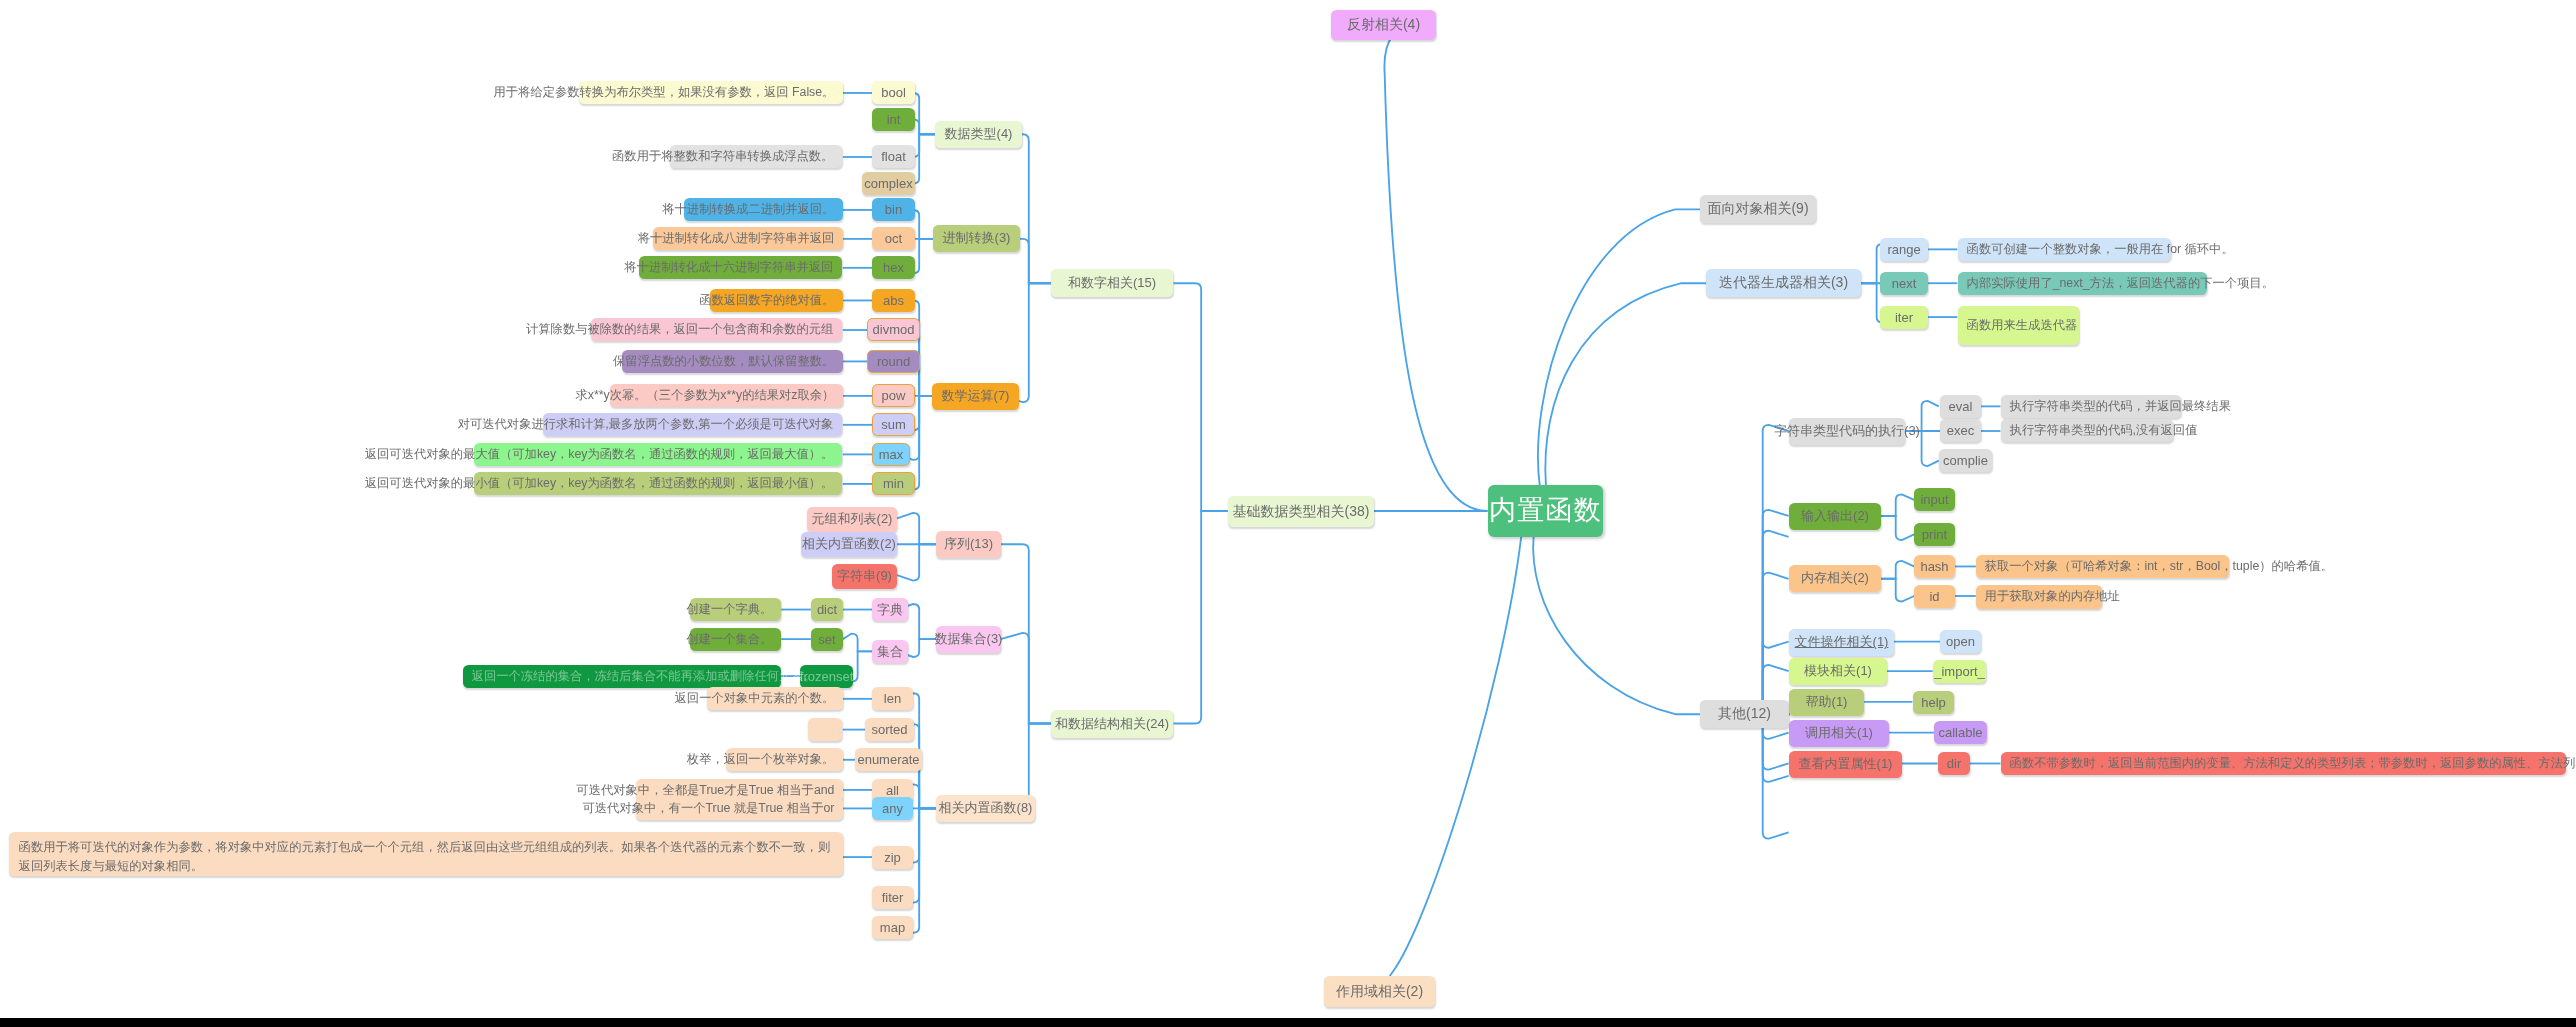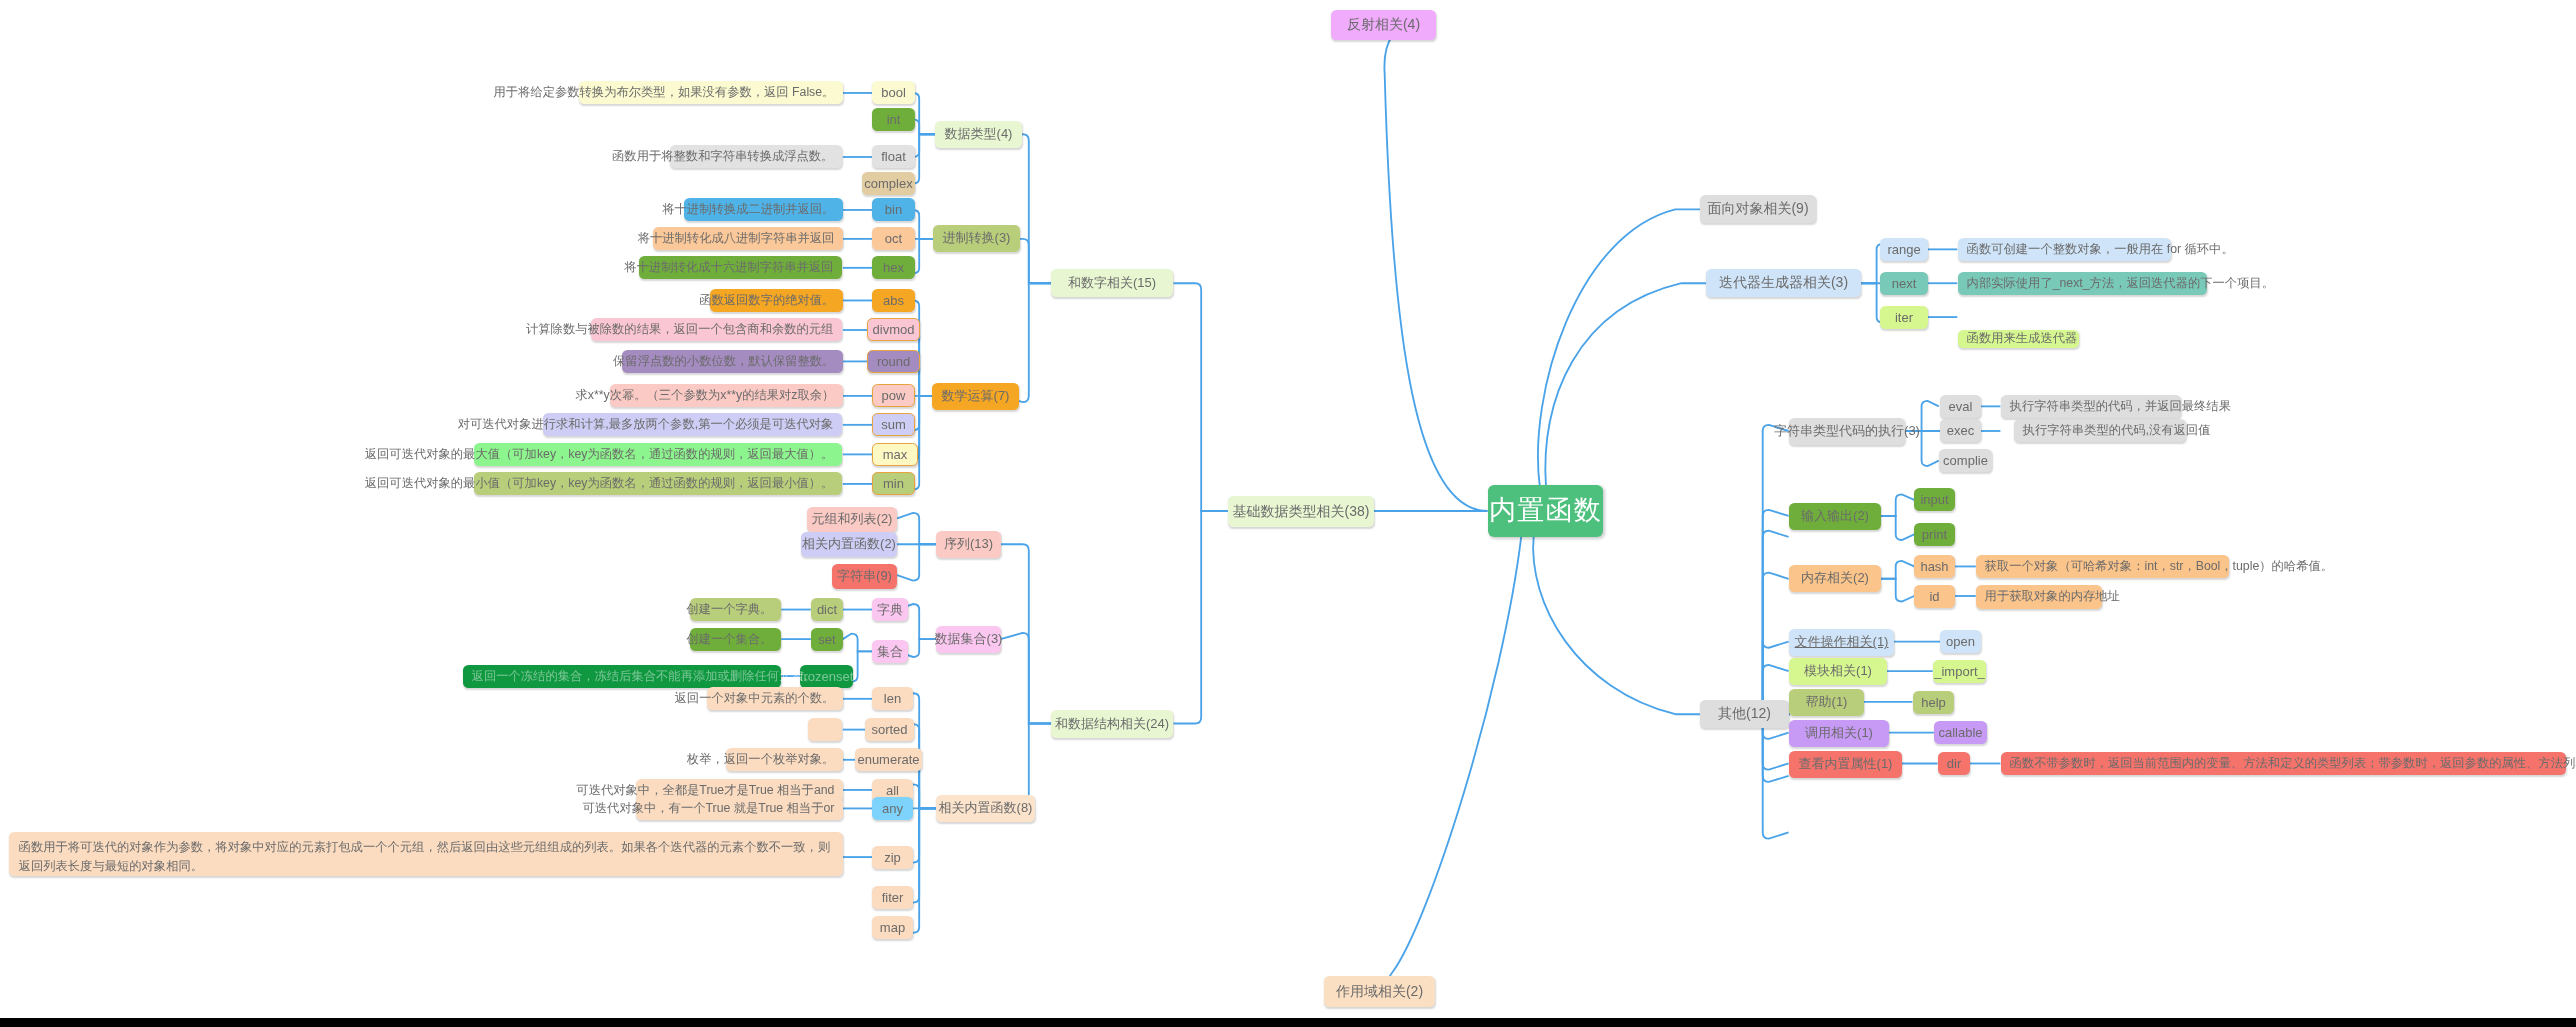--- a/index.html
+++ b/index.html
@@ -291,21 +291,21 @@
     <span>求x**y次幂。（三个参数为x**y的结果对z取余）</span>
   </div>
 
   <div class="node leaf outlined" style="left:872px;top:413px;width:43px;height:23.4px;background:#cdcdf5;">
     <span>sum</span>
   </div>
   <div class="node desc ralign" style="left:543px;top:413px;width:299px;height:23.4px;background:#cdcdf5;">
     <span>对可迭代对象进行求和计算,最多放两个参数,第一个必须是可迭代对象</span>
   </div>
 
-  <div class="node leaf outlined" style="left:872px;top:443px;width:46px;height:23.4px;background:#fef9c3;">
+  <div class="node leaf outlined" style="left:872px;top:443px;width:38px;height:23.4px;background:#7dd3fc;">
     <span>max</span>
   </div>
   <div class="node desc ralign" style="left:474px;top:443px;width:368px;height:23.4px;background:#8df58d;padding-left:8px;">
     <span>返回可迭代对象的最大值（可加key，key为函数名，通过函数的规则，返回最大值）。</span>
   </div>
 
   <div class="node leaf outlined" style="left:872px;top:472px;width:43px;height:23.4px;background:#b9ce7a;">
     <span>min</span>
   </div>
   <div class="node desc ralign" style="left:474px;top:472px;width:368px;height:23.4px;background:#b9ce7a;">
@@ -409,37 +409,37 @@
   <div class="node leaf" style="left:1880px;top:272px;width:48px;height:23.4px;background:#79c9b9;">
     <span>next</span>
   </div>
   <div class="node desc" style="left:1958px;top:272px;width:249px;height:23.4px;background:#79c9b9;">
     <span>内部实际使用了_next_方法，返回迭代器的下一个项目。</span>
   </div>
 
   <div class="node leaf" style="left:1880px;top:306px;width:48px;height:23.4px;background:#d6f78f;">
     <span>iter</span>
   </div>
-  <div class="node desc" style="left:1958px;top:306px;width:121px;height:18px;background:#d6f78f;margin-top:24px;">
+  <div class="node desc" style="left:1958px;top:306px;width:121px;height:39px;background:#d6f78f;">
     <span>函数用来生成迭代器</span>
   </div>
 
   <div class="node lvl2" style="left:1789px;top:418px;width:116px;height:27px;background:#dedede;">
     <span>字符串类型代码的执行(3)</span>
   </div>
   <div class="node leaf" style="left:1940px;top:395px;width:41px;height:23.4px;background:#dedede;">
     <span>eval</span>
   </div>
   <div class="node desc" style="left:2001px;top:395px;width:180px;height:23.4px;background:#dedede;">
     <span>执行字符串类型的代码，并返回最终结果</span>
   </div>
   <div class="node leaf" style="left:1940px;top:419px;width:41px;height:23.4px;background:#dedede;">
     <span>exec</span>
   </div>
-  <div class="node desc" style="left:2001px;top:419px;width:172px;height:23.4px;background:#dedede;margin-left:13px;">
+  <div class="node desc" style="left:2001px;top:419px;width:172px;height:23.4px;background:#dedede;">
     <span>执行字符串类型的代码,没有返回值</span>
   </div>
   <div class="node leaf" style="left:1939px;top:449px;width:53px;height:23.4px;background:#dedede;">
     <span>complie</span>
   </div>
 
   <div class="node lvl2" style="left:1789px;top:503px;width:92px;height:27px;background:#6fae3b;">
     <span>输入输出(2)</span>
   </div>
   <div class="node leaf" style="left:1914px;top:488px;width:41px;height:23.4px;background:#6fae3b;">

